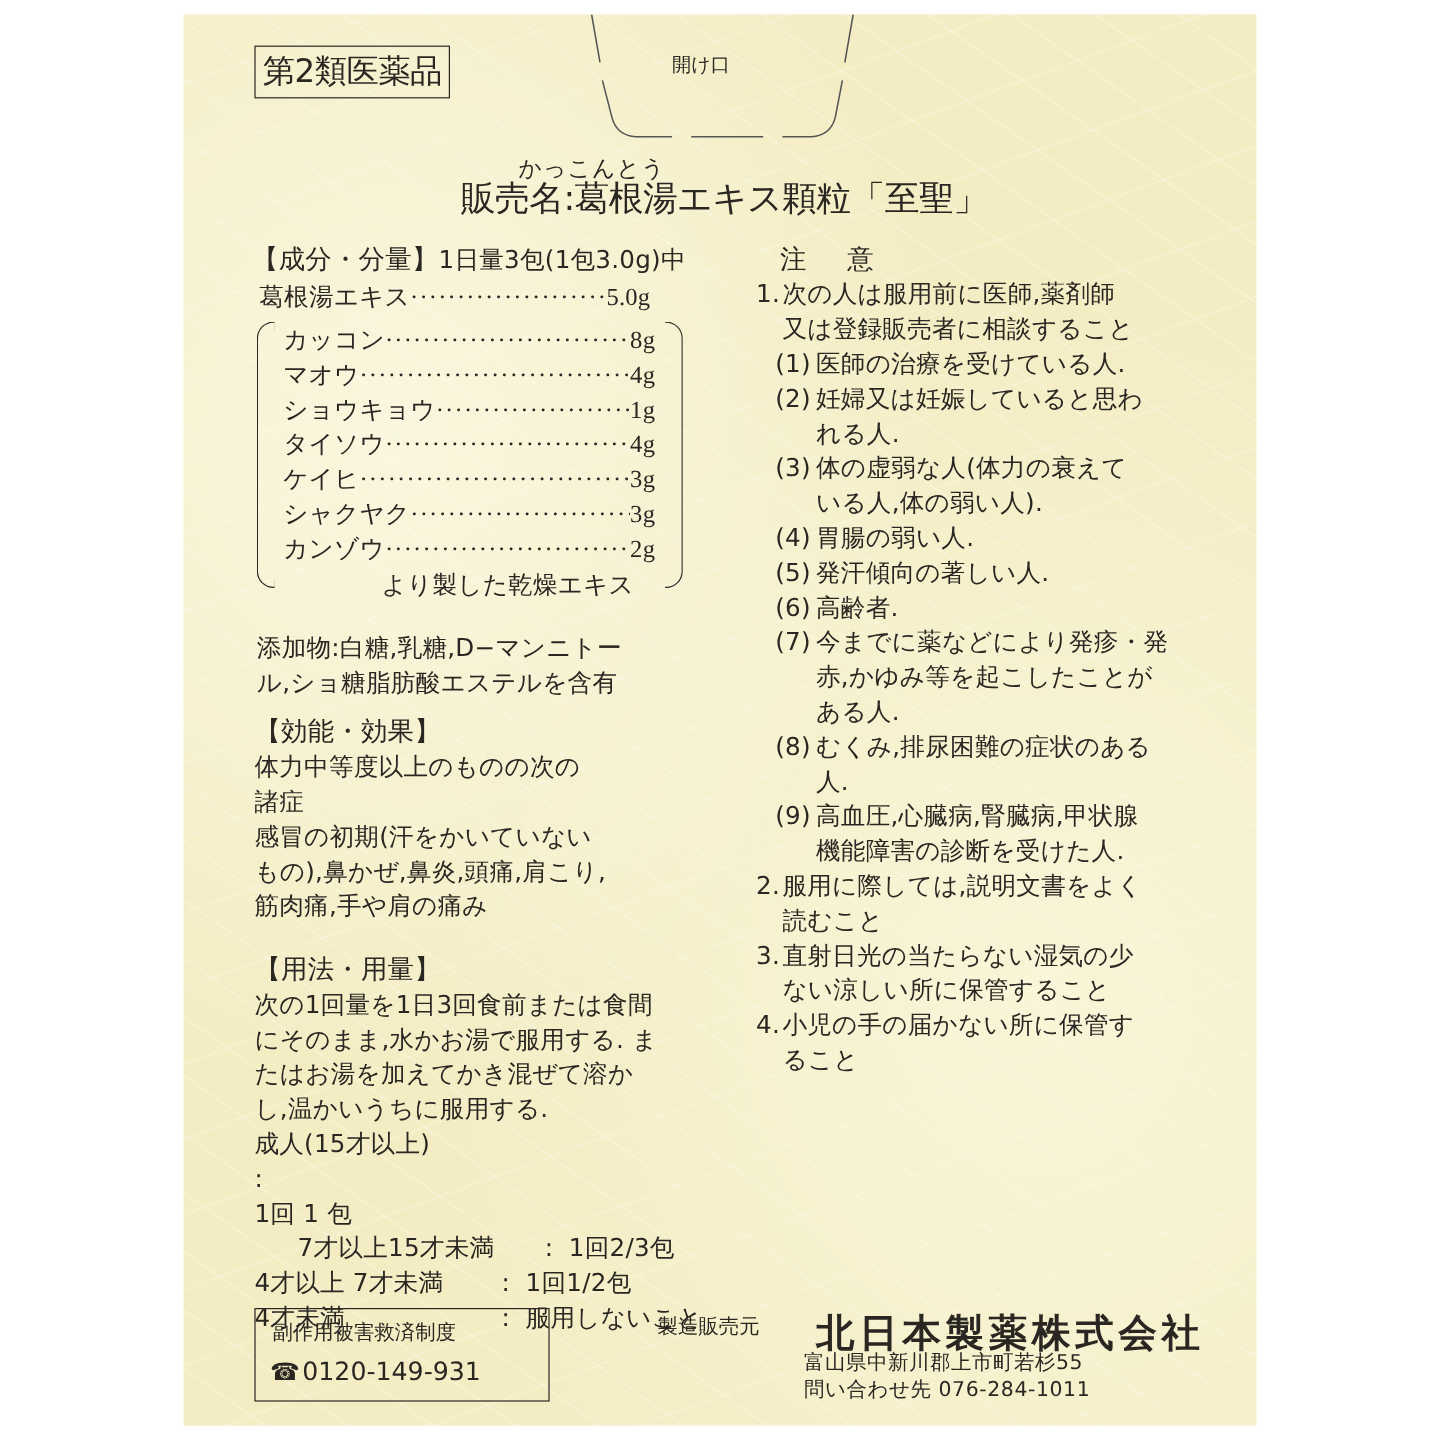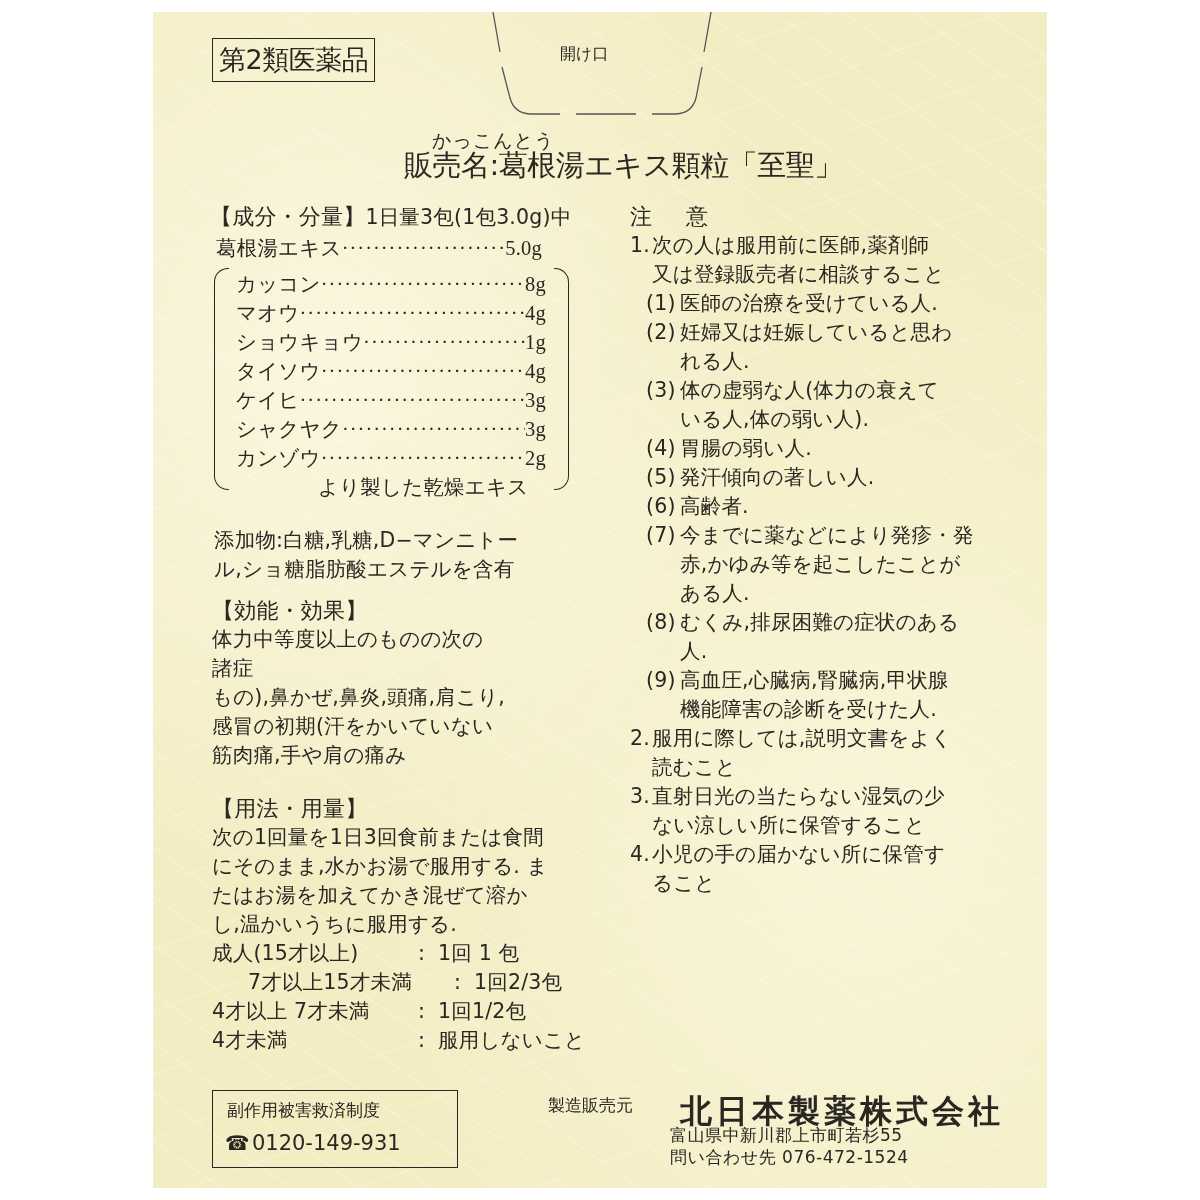--- a/index.html
+++ b/index.html
@@ -12,21 +12,21 @@
              radial-gradient(ellipse at 80% 70%, rgba(255,255,240,0.45) 0%, rgba(255,255,240,0) 50%),
              repeating-linear-gradient(35deg, rgba(255,255,255,0.0) 0px, rgba(255,255,255,0.0) 38px, rgba(255,255,255,0.35) 39px, rgba(255,255,255,0.0) 40px),
              repeating-linear-gradient(-20deg, rgba(255,255,255,0.0) 0px, rgba(255,255,255,0.0) 57px, rgba(255,255,255,0.3) 58px, rgba(255,255,255,0.0) 59px);
   }
   .abs { position:absolute; white-space:nowrap; }
   .cat-box { left:212px; top:38px; border:1.5px solid #2a2622; padding:0 6px; height:42px;
              line-height:42px; font-size:27px; letter-spacing:-0.5px; }
   .open-tab { left:490px; top:12px; width:226px; height:104px; }
   .open-label { left:560px; top:44px; font-size:16px; }
   .ruby { left:432px; top:128px; font-size:19px; letter-spacing:1px; }
-  .title { left:384px; top:146px; font-size:29px; letter-spacing:-0.5px;margin-left:20px; }
+  .title { left:384px; top:146px; font-size:29px; letter-spacing:-0.5px; }
   .line { font-size:20.5px; line-height:29px; letter-spacing:0.2px; }
   .ing-row { display:flex; width:310px;font-family:Liberation Serif, serif; }
   .ing-row .nm { flex:0 0 auto; }
   .ing-row .dots { flex:1 1 auto; overflow:hidden; color:#2a2622; letter-spacing:1px; }
   .ing-row .amt { flex:0 0 auto; }
   .bracket { position:absolute; border:1.8px solid #2a2622; width:14px; height:220px; }
   .bracket.l { border-right:none; border-radius:14px 0 0 14px; }
   .bracket.r { border-left:none; border-radius:0 14px 14px 0; }
   .head { font-size:22px; }
   .relief-box { left:212px; top:1090px; width:244px; height:76px; border:1.5px solid #2a2622; }
@@ -102,32 +102,32 @@
 
 <div class="abs" style="left:214px; top:526px;">
   <div class="line">添加物:白糖,乳糖,D−マンニトー</div>
   <div class="line">ル,ショ糖脂肪酸エステルを含有</div>
 </div>
 
 <div class="abs" style="left:212px; top:596px;">
   <div class="line head">【効能・効果】</div>
   <div class="line">体力中等度以上のものの次の</div>
   <div class="line">諸症</div>
+  <div class="line">感冒の初期(汗をかいていない</div>
   <div class="line">もの),鼻かぜ,鼻炎,頭痛,肩こり,</div>
-  <div class="line">感冒の初期(汗をかいていない</div>
   <div class="line">筋肉痛,手や肩の痛み</div>
 </div>
 
 <div class="abs" style="left:212px; top:794px;">
   <div class="line head">【用法・用量】</div>
   <div class="line">次の1回量を1日3回食前または食間</div>
   <div class="line">にそのまま,水かお湯で服用する. ま</div>
   <div class="line">たはお湯を加えてかき混ぜて溶か</div>
   <div class="line">し,温かいうちに服用する.</div>
-  <div class="line" style="display:flex;">
+  <div class="line" style="display:flex;flex-direction:column;">
       <span style="width:206px;">成人(15才以上)</span>
       <span style="width:20px;">:</span>
       <span>1回 1 包</span>
     </div>
   <div class="line" style="display:flex;margin-left:36px;">
       <span style="width:206px;">7才以上15才未満</span>
       <span style="width:20px;">:</span>
       <span>1回2/3包</span>
     </div>
   <div class="line" style="display:flex;">
@@ -136,21 +136,21 @@
       <span>1回1/2包</span>
     </div>
   <div class="line" style="display:flex;">
       <span style="width:206px;">4才未満</span>
       <span style="width:20px;">:</span>
       <span>服用しないこと</span>
     </div>
 </div>
 
 <div class="abs" style="left:630px; top:202px;">
-  <div class="line head" style="letter-spacing:6px;">注　意</div>
+  <div class="line head" style="letter-spacing:6px;margin-left:20px;">注　意</div>
 
   <div style="display:flex;">
       <span class="line" style="width:22px;">1.</span>
       <div>
         <div class="line">次の人は服用前に医師,薬剤師</div>
         <div class="line">又は登録販売者に相談すること</div>
       </div>
     </div>
 
   <div style="display:flex; padding-left:16px;">
@@ -251,13 +251,13 @@
   <div style="position:absolute; left:14px; top:8px; font-size:17px;">副作用被害救済制度</div>
   <div style="position:absolute; left:12px; top:40px; font-size:21px; display:flex; align-items:center;">
     <span style="font-size:20px; margin-right:2px;">☎</span>
     <span>0120-149-931</span>
   </div>
 </div>
 
 <div class="abs" style="left:548px; top:1094px; font-size:17px;">製造販売元</div>
 <div class="abs company-name" style="left:680px; top:1090px;">北日本製薬株式会社</div>
 <div class="abs" style="left:670px; top:1124px; font-size:17px; letter-spacing:0.5px;">富山県中新川郡上市町若杉55</div>
-<div class="abs" style="left:670px; top:1146px; font-size:17px; letter-spacing:0.5px;">問い合わせ先 076-472-1524</div>
+<div class="abs" style="left:670px; top:1146px; font-size:17px; letter-spacing:0.5px;">問い合わせ先 076-284-1011</div>
 
 </body></html>

